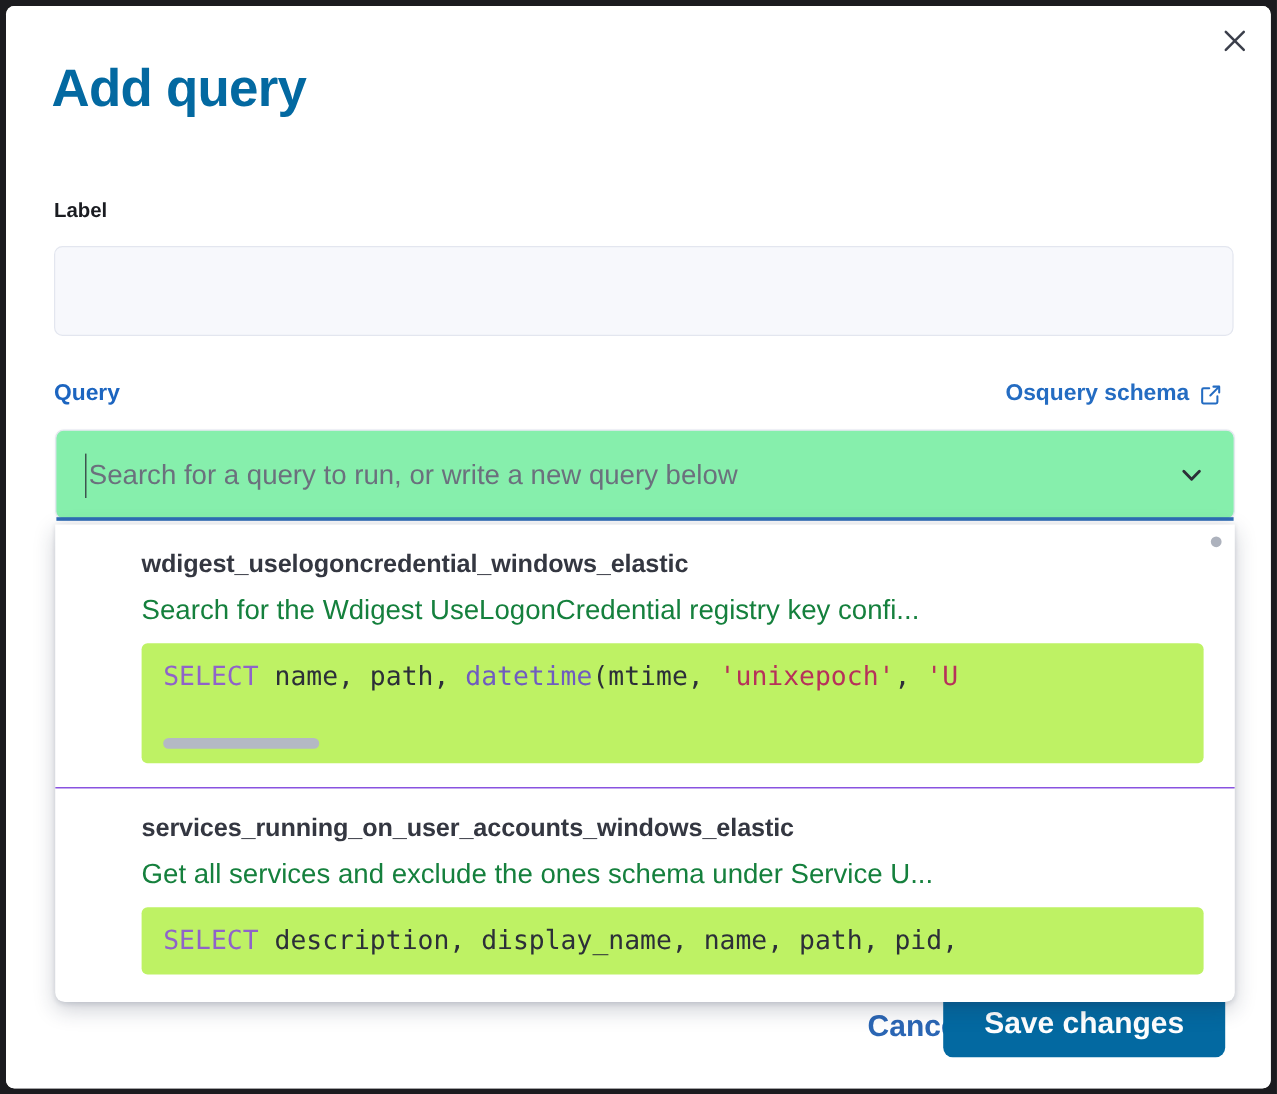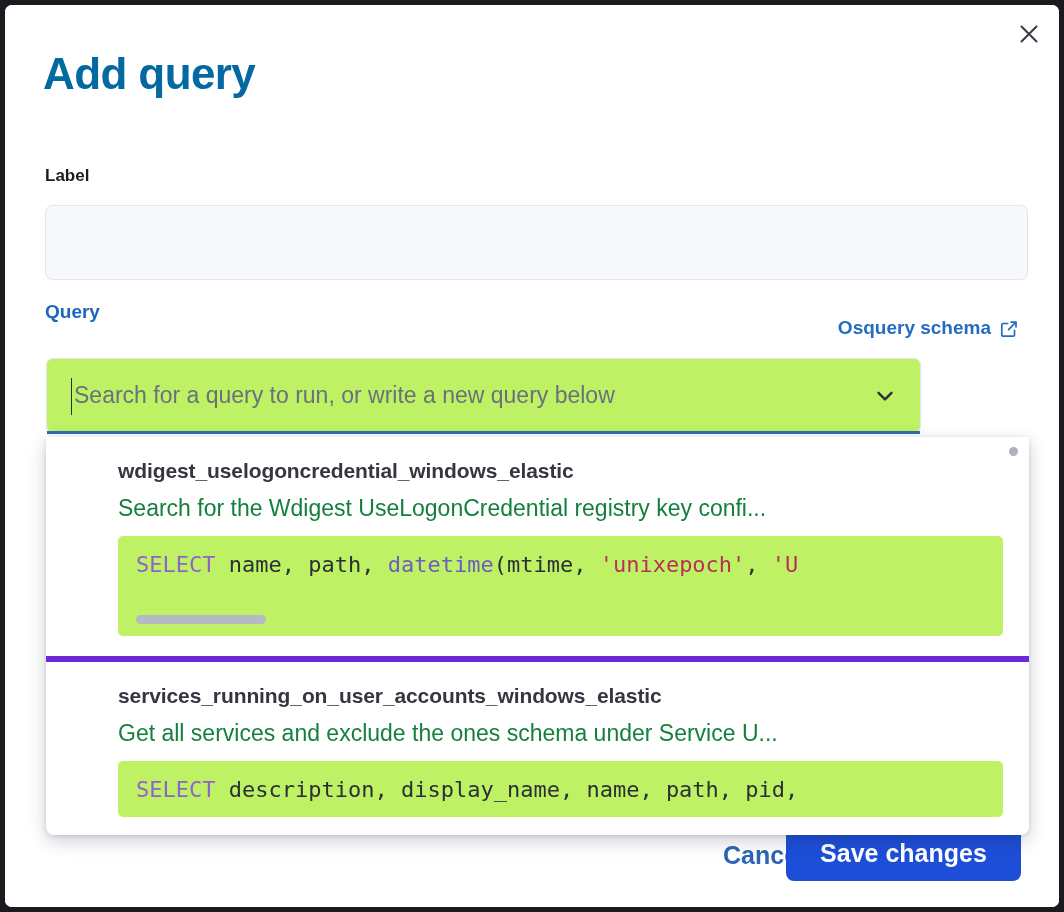--- a/index.html
+++ b/index.html
@@ -66,21 +66,21 @@
     font-family: "Liberation Sans", sans-serif;
     font-size: 18px;
     color: #1a1c21;
     padding: 0 16px;
     outline: none;
   }
 
   
   .query-link {
     position: absolute;
-    left: 40px; top: 296px;
+    left: 40px; top: 312px;
     font-size: 19px;
     font-weight: 700;
     color: #1c65c0;
     text-decoration: none;
     cursor: pointer;
   }
   .schema-link {
     position: absolute;
     right: 40px; top: 312px;
     font-size: 19px;
@@ -92,22 +92,22 @@
     gap: 8px;
     cursor: pointer;
     margin-left: 40px;
   }
   .schema-link svg { display:block; margin-top: 1px; }
 
   
   .combo {
     position: absolute;
     left: 41px; top: 353px;
-    width: 875px; height: 75px;
-    background: #bef264;
+    width: 983px; height: 75px;
+    background: #86efac;
     border: 1px solid #e3e6ef;
     border-radius: 7px;
     box-shadow: 0 1px 2px rgba(30,40,70,0.06);
   }
   .combo::after {
     content: "";
     position: absolute;
     left: 0; right: 0; bottom: -2px;
     height: 3px;
     background: #2f6cb5;
@@ -152,21 +152,21 @@
     font-size: 25px;
     font-weight: 600;
     color: #2b66b4;
     cursor: pointer;
     padding: 10px 14px;
   }
   .btn-save {
     position: absolute;
     right: 38px; top: 5px;
     width: 235px; height: 55px;
-    background: #1d4ed8;
+    background: #0369a1;
     border: none;
     border-radius: 8px;
     color: #ffffff;
     font-family: "Liberation Sans", sans-serif;
     font-size: 25px;
     font-weight: 600;
     cursor: pointer;
   }
 
   
@@ -189,21 +189,21 @@
     position: absolute;
     right: 11px; top: 10px;
     width: 9px; height: 9px;
     border-radius: 5px;
     background: #adb2bd;
     pointer-events: none;
   }
   .dd-option {
     position: relative;
     padding: 22px 26px 20px 72px;
-    border-bottom: 6px solid #6d28d9;
+    border-bottom: 1px solid #6d28d9;
     cursor: pointer;
   }
   .dd-option:last-child { border-bottom: none; }
   .dd-title {
     font-size: 21px;
     font-weight: 700;
     color: #343741;
     letter-spacing: -0.1px;
     margin-bottom: 12px;
   }

